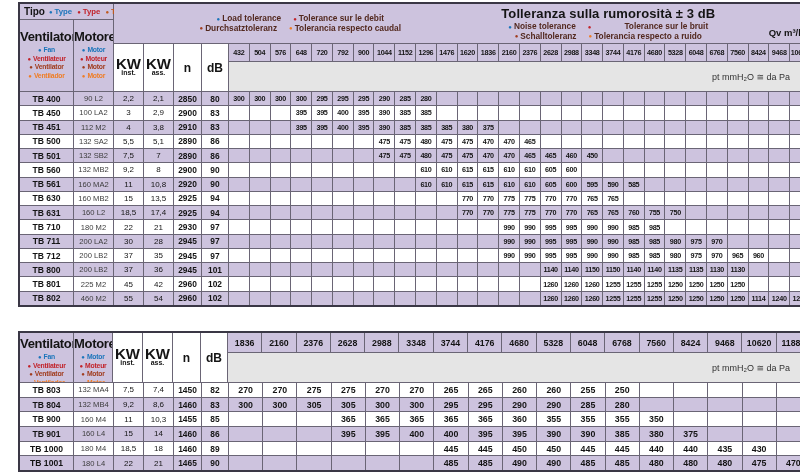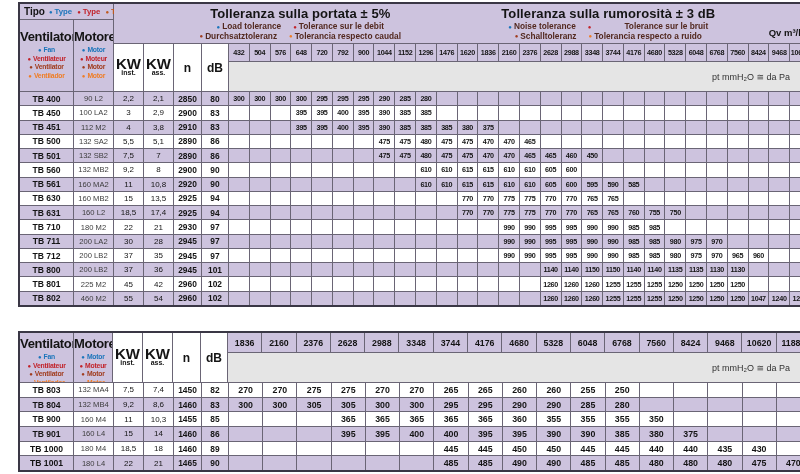--- a/index.html
+++ b/index.html
@@ -157,21 +157,20 @@
                   <span class="dot" style="color: rgb(239, 125, 37);">●</span>
                   <span style="color: rgb(239, 125, 37);">Motor</span>
                 </span>
               </div>
           </div>
         </div>
       </div>
       <div class="right-block">
         <div class="tol-band">
           <div class="tol-group g1">
-            <div class="tol-title">Tolleranza sulla portata  ± 5%</div>
             <div>
                 <div class="tol-line">
                   <span class="blt">
                     <span class="dot" style="color: rgb(27, 117, 187);">●</span>
                     <span style="color: rgb(82, 40, 30);">Load tolerance</span>
                   </span>
                   <span class="blt">
                     <span class="dot" style="color: rgb(194, 35, 42);">●</span>
                     <span style="color: rgb(82, 40, 30);">Tolerance sur le debit</span>
                   </span>
@@ -796,21 +795,21 @@
           <div class="tcell fval">1260</div>
           <div class="tcell fval">1260</div>
           <div class="tcell fval">1260</div>
           <div class="tcell fval">1255</div>
           <div class="tcell fval">1255</div>
           <div class="tcell fval">1255</div>
           <div class="tcell fval">1250</div>
           <div class="tcell fval">1250</div>
           <div class="tcell fval">1250</div>
           <div class="tcell fval">1250</div>
-          <div class="tcell fval">1047</div>
+          <div class="tcell fval">1114</div>
           <div class="tcell fval">1240</div>
           <div class="tcell fval">1235</div>
         </div>
       </div>
   </div>
 
   <div class="tbl" id="t2">
     <div class="hdr2">
       <div class="legend-cell lc-v">
         <div class="lg-title">Ventilatore</div>

